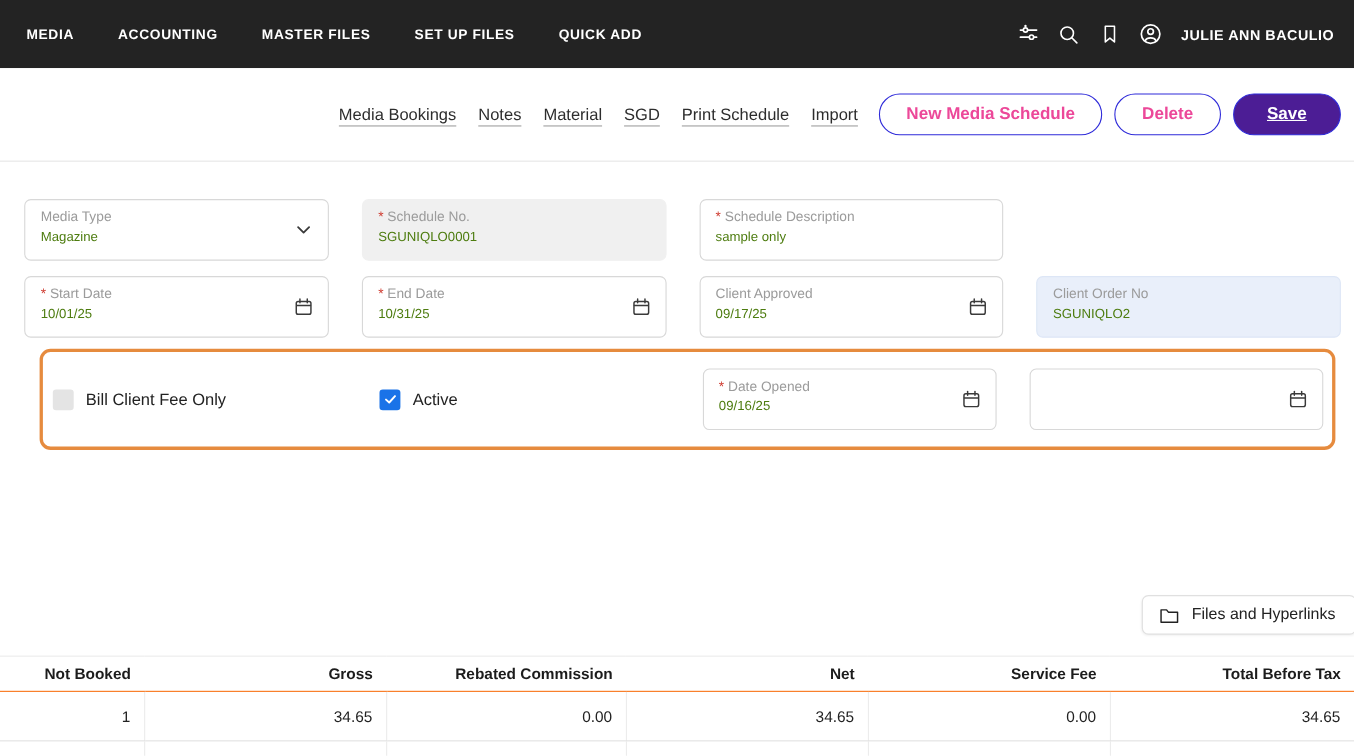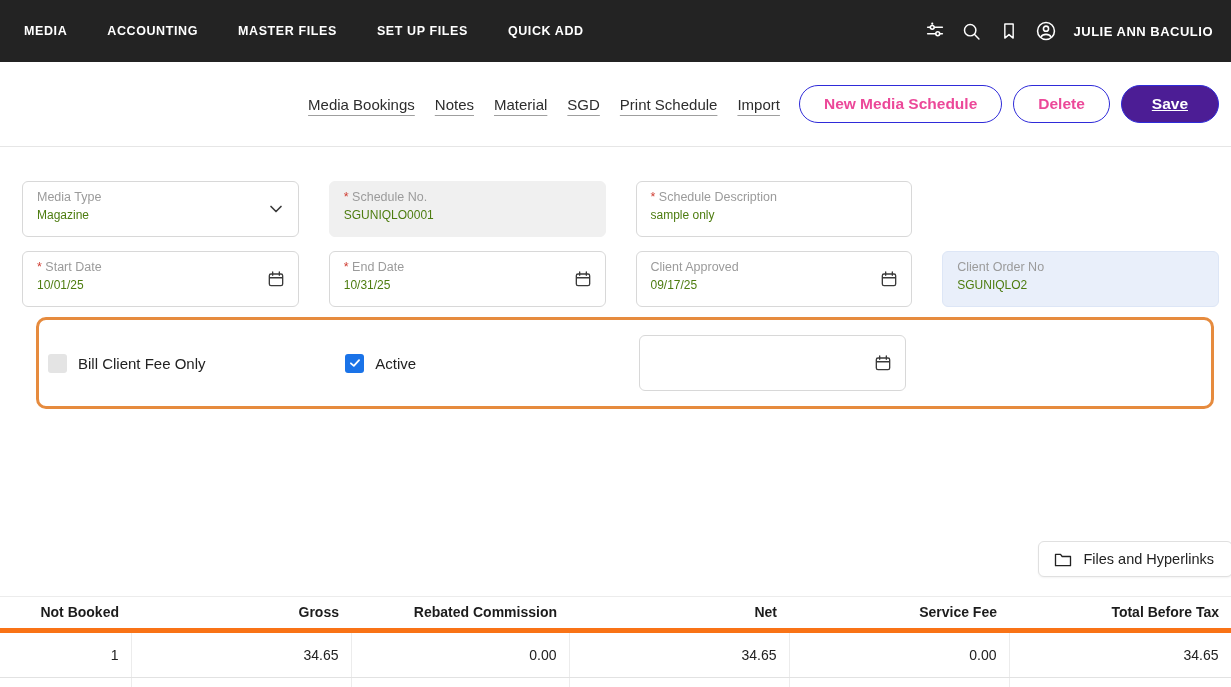--- a/index.html
+++ b/index.html
@@ -59,21 +59,21 @@
     background:#fff; border:1px solid #e0e0e0; border-radius:6px; padding:0 18px 0 14px;
     font-size:14.5px; color:#222; cursor:pointer; box-shadow:0 1px 2px rgba(0,0,0,.05); white-space:nowrap; }
   .files-btn svg { stroke:#222; fill:none; stroke-width:1.6; stroke-linejoin:round; }
 
   
   .summary { margin-top:19px; }
   table { width:100%; border-collapse:collapse; border-top:1px solid #ececec; table-layout:fixed; }
   col.c0 { width:131px; } col.c1 { width:220px; } col.c2 { width:218px; }
   col.c3 { width:220px; } col.c4 { width:220px; } col.c5 { width:222px; }
   th { font-size:14px; font-weight:bold; color:#1c1c1c; text-align:right; padding:7px 12px 8px;
-    border-bottom:5px solid #f97316; background:#fff; }
+    border-bottom:1px solid #f97316; background:#fff; }
   td { font-size:14px; color:#222; text-align:right; padding:14px 12px; border-right:1px solid #ececec;
     border-bottom:1px solid #e2e2e2; background:#fff; }
   tr.ghost td { padding:0; height:30px; border-bottom:none; }
 </style>
 </head>
 <body>
 
 <header class="topbar">
   <nav class="topnav">
     <span class="topnav-item">MEDIA</span>
@@ -199,20 +199,32 @@
         <span class="checkbox"></span>
         <span class="check-label">Bill Client Fee Only</span>
       </div>
       <div class="check-cell">
         <span class="checkbox checked">
           <svg viewBox="0 0 24 24" width="14" height="14">
               <polyline points="5,12.5 10,17 19,7"></polyline>
             </svg>
         </span>
         <span class="check-label">Active</span>
+      </div>
+      <div class="field">
+        <span class="f-label required">Date Opened</span>
+        <span class="f-value">09/16/25</span>
+        <span class="f-icon">
+          <svg viewBox="0 0 24 24" width="20" height="20">
+              <rect x="4" y="6" width="16" height="14" rx="2"></rect>
+              <line x1="8" y1="3.5" x2="8" y2="7.5"></line>
+              <line x1="16" y1="3.5" x2="16" y2="7.5"></line>
+              <line x1="4.5" y1="10.5" x2="19.5" y2="10.5"></line>
+            </svg>
+        </span>
       </div>
       <div class="field empty-date">
         <span class="f-icon">
           <svg viewBox="0 0 24 24" width="20" height="20">
               <rect x="4" y="6" width="16" height="14" rx="2"></rect>
               <line x1="8" y1="3.5" x2="8" y2="7.5"></line>
               <line x1="16" y1="3.5" x2="16" y2="7.5"></line>
               <line x1="4.5" y1="10.5" x2="19.5" y2="10.5"></line>
             </svg>
         </span>

